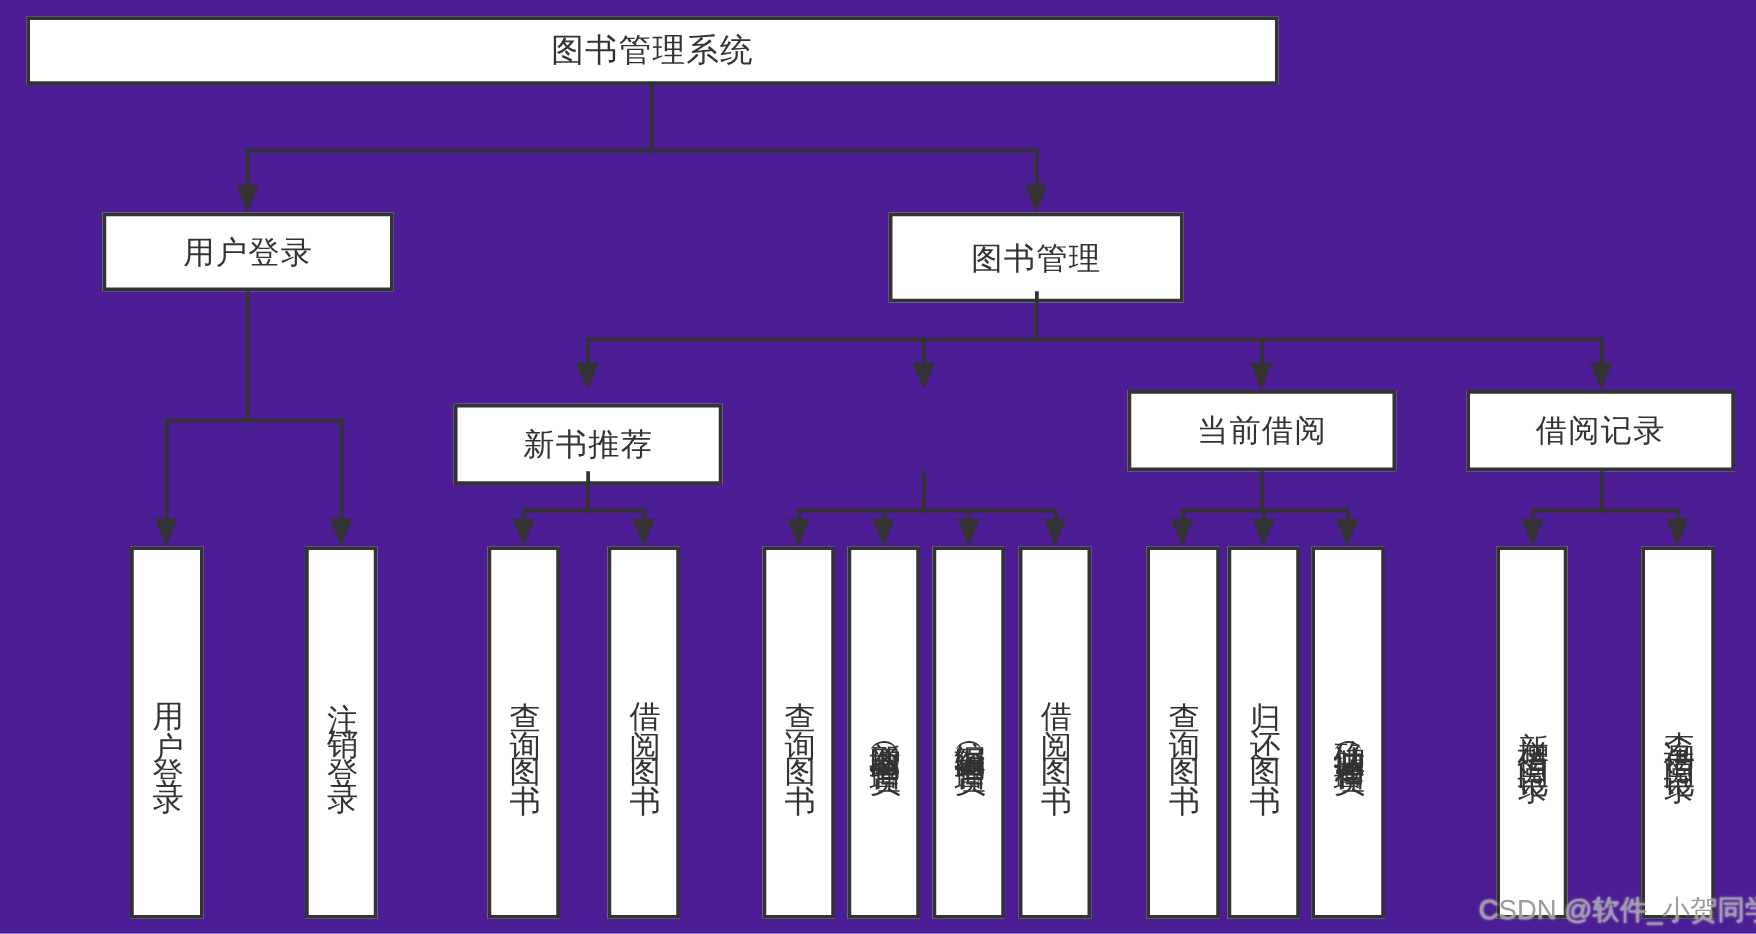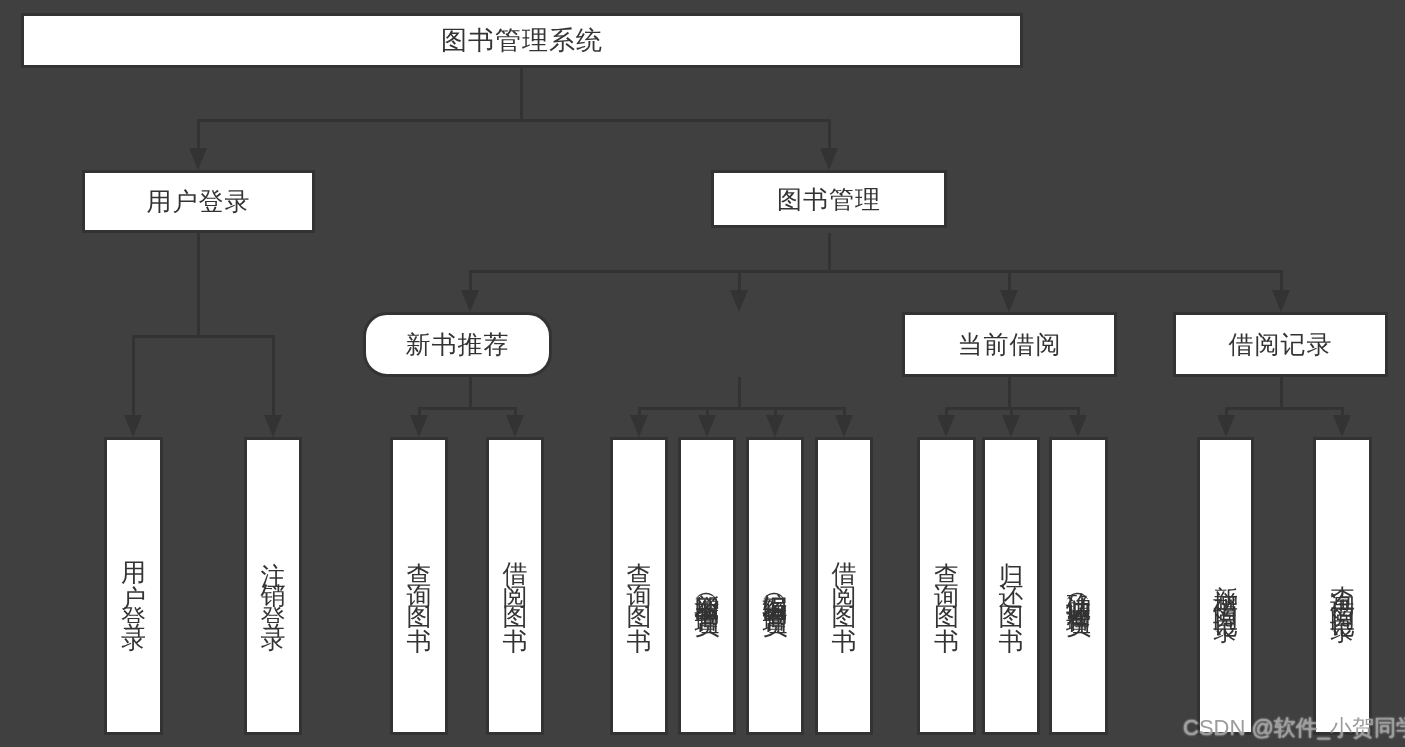--- a/index.html
+++ b/index.html
@@ -1,17 +1,17 @@
 <!DOCTYPE html>
 <html><head>
 <meta charset="utf-8">
 <style>
   html,body{margin:0;padding:0;background:#ffffff;}
   .canvas{
-    position:relative;width:1405px;height:747px;background:#404040;
+    position:relative;width:1405px;height:747px;background:#4c1d95;
     font-family:"Liberation Sans","DejaVu Sans",sans-serif;overflow:hidden;color:#333333;
   }
   .box{
     position:absolute;border:3px solid #333333;background:#ffffff;
     display:flex;align-items:center;justify-content:center;box-sizing:border-box;
   }
   .hbox span{font-size:25px;letter-spacing:1px;}
   .root span{font-size:26px;letter-spacing:1px;}
   .leaf span{
     writing-mode:vertical-rl;text-orientation:mixed;
@@ -44,21 +44,21 @@
   <div class="vl" style="left:520px;top:68px;height:54px;"></div>
   <div class="hl" style="left:197px;top:119px;width:634px;"></div>
   <div class="vl" style="left:197px;top:119px;height:31px;"></div>
   <div class="ah" style="left:189px;top:148px;"></div>
   <div class="vl" style="left:828px;top:119px;height:31px;"></div>
   <div class="ah" style="left:820px;top:148px;"></div>
 
   <div class="box hbox" style="left:82px;top:170px;width:233px;height:63px;">
     <span>用户登录</span>
   </div>
-  <div class="box hbox" style="left:711px;top:170px;width:236px;height:58px;">
+  <div class="box hbox" style="left:711px;top:170px;width:236px;height:72px;">
     <span>图书管理</span>
   </div>
 
   <div class="vl" style="left:197px;top:233px;height:105px;"></div>
   <div class="hl" style="left:132px;top:335px;width:142px;"></div>
   <div class="vl" style="left:132px;top:335px;height:82px;"></div>
   <div class="ah" style="left:124px;top:415px;"></div>
   <div class="vl" style="left:272px;top:335px;height:82px;"></div>
   <div class="ah" style="left:264px;top:415px;"></div>
 
@@ -66,21 +66,21 @@
   <div class="hl" style="left:469px;top:270px;width:813px;"></div>
   <div class="vl" style="left:469px;top:270px;height:22px;"></div>
   <div class="ah" style="left:461px;top:290px;"></div>
   <div class="vl" style="left:738px;top:270px;height:22px;"></div>
   <div class="ah" style="left:730px;top:290px;"></div>
   <div class="vl" style="left:1008px;top:270px;height:22px;"></div>
   <div class="ah" style="left:1000px;top:290px;"></div>
   <div class="vl" style="left:1280px;top:270px;height:22px;"></div>
   <div class="ah" style="left:1272px;top:290px;"></div>
 
-  <div class="box hbox" style="left:363px;top:312px;width:189px;height:65px;border-radius:24px;">
+  <div class="box hbox" style="left:363px;top:323px;width:215px;height:65px;">
     <span>新书推荐</span>
   </div>
   <div class="box hbox" style="left:902px;top:312px;width:215px;height:65px;">
     <span>当前借阅</span>
   </div>
   <div class="box hbox" style="left:1173px;top:312px;width:215px;height:65px;">
     <span>借阅记录</span>
   </div>
 
   <div class="vl" style="left:469px;top:377px;height:33px;"></div>

